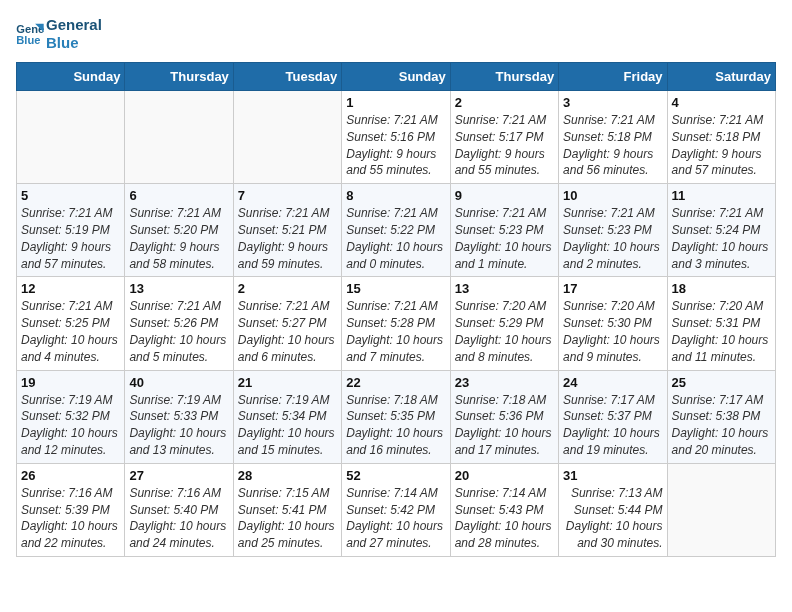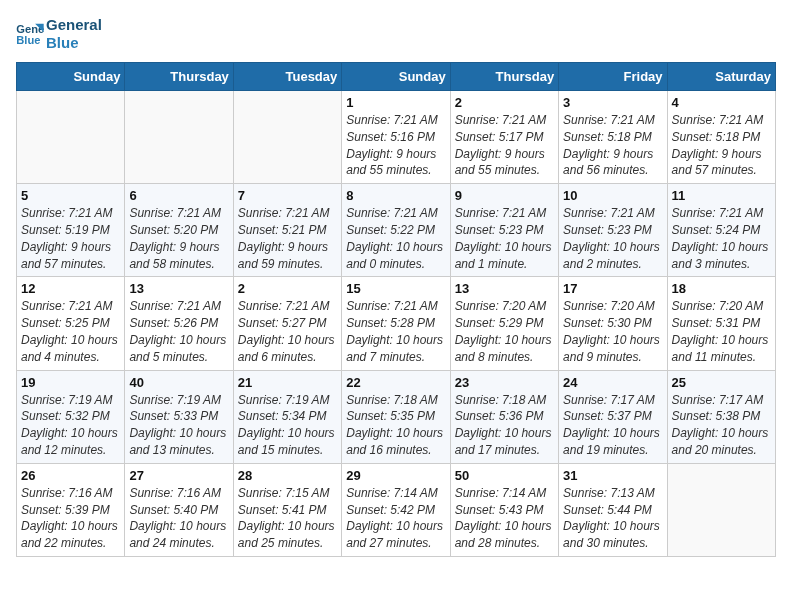--- a/index.html
+++ b/index.html
@@ -314,36 +314,36 @@
 and 24 minutes.</div>
         </td>
         <td>
           <div class="day-num">28</div>
           <div class="day-info" style="white-space: pre-line;">Sunrise: 7:15 AM
 Sunset: 5:41 PM
 Daylight: 10 hours
 and 25 minutes.</div>
         </td>
         <td>
-          <div class="day-num">29</div>
+          <div class="day-num">52</div>
           <div class="day-info" style="white-space: pre-line;">Sunrise: 7:14 AM
 Sunset: 5:42 PM
 Daylight: 10 hours
 and 27 minutes.</div>
         </td>
         <td>
-          <div class="day-num">50</div>
+          <div class="day-num">20</div>
           <div class="day-info" style="white-space: pre-line;">Sunrise: 7:14 AM
 Sunset: 5:43 PM
 Daylight: 10 hours
 and 28 minutes.</div>
         </td>
         <td>
           <div class="day-num">31</div>
-          <div class="day-info" style="white-space: pre-line;">Sunrise: 7:13 AM
+          <div class="day-info" style="white-space: pre-line; text-align: right;">Sunrise: 7:13 AM
 Sunset: 5:44 PM
 Daylight: 10 hours
 and 30 minutes.</div>
         </td>
         <td class="empty-cell"></td>
       </tr>
     </tbody>
 </table>
 
 </body></html>

